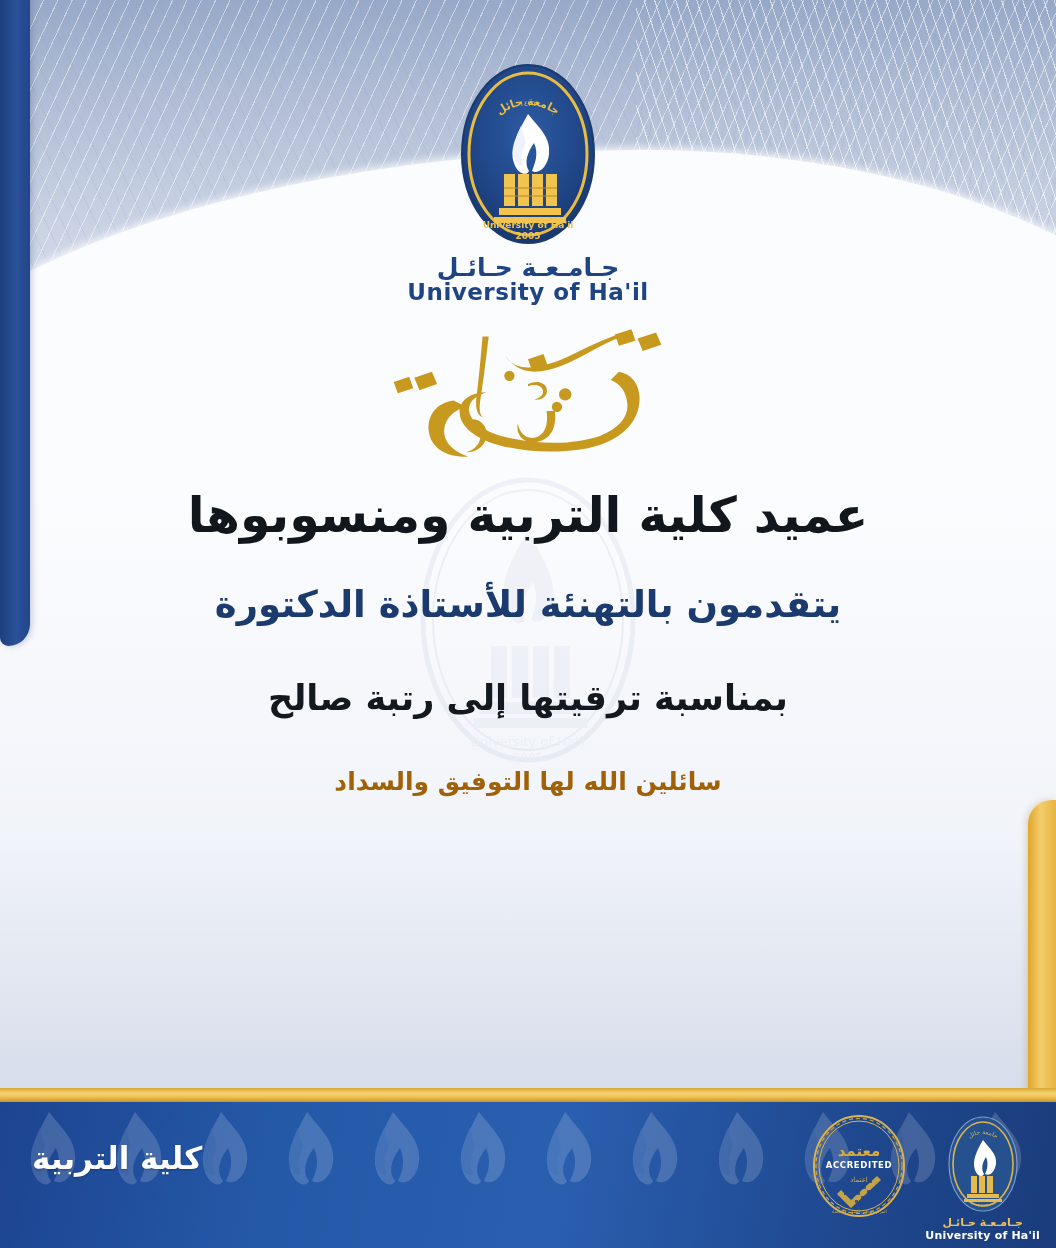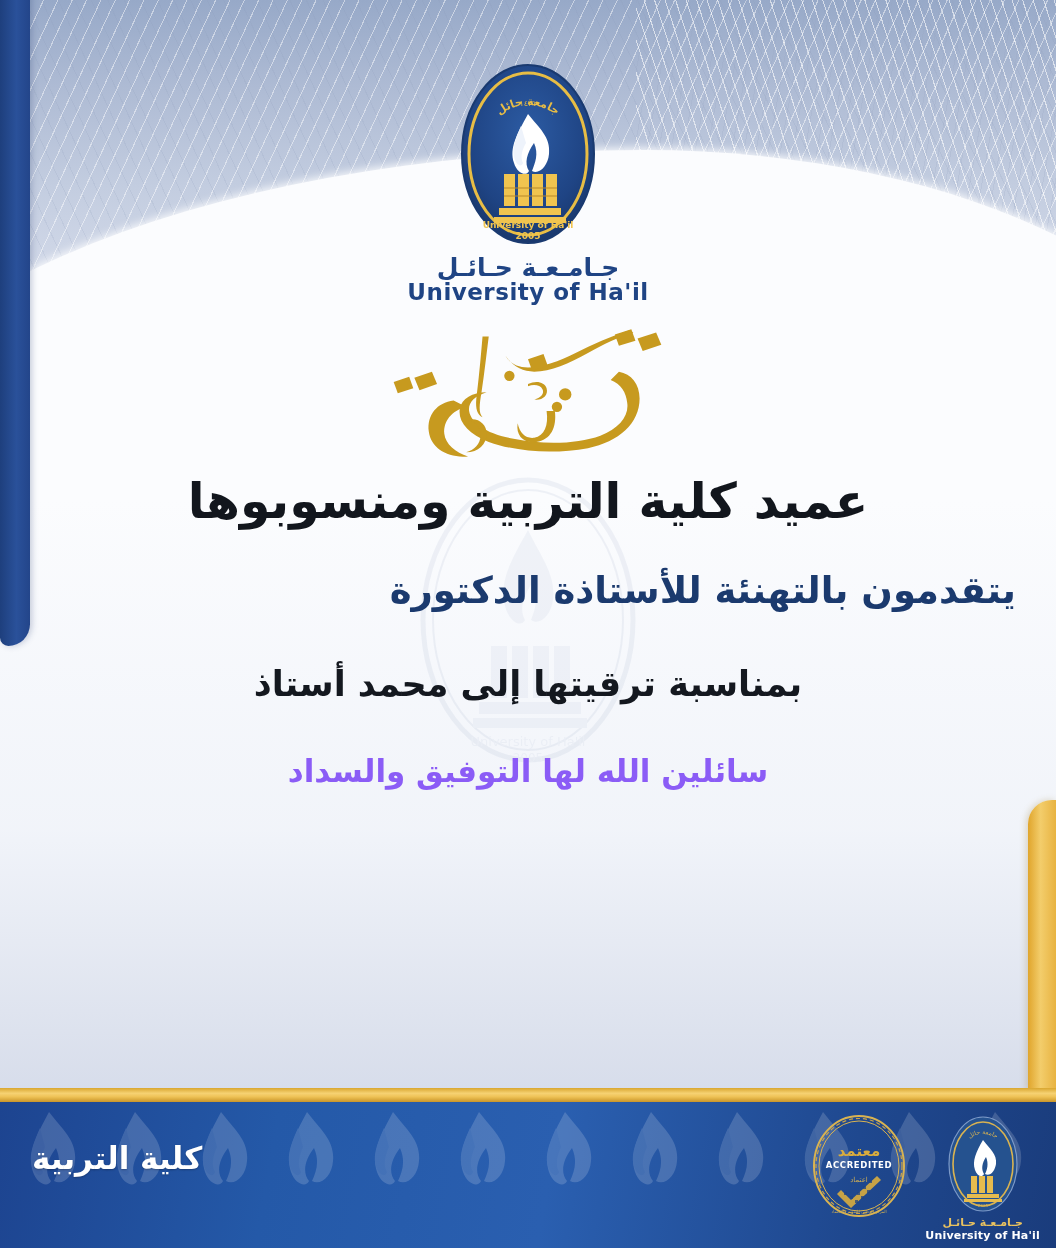--- a/index.html
+++ b/index.html
@@ -83,43 +83,43 @@
 
   
   .tahnia{
     position:absolute;left:0;right:0;top:320px;text-align:center;
     height:160px;
   }
   .tahnia svg{height:155px;}
 
   
   .body-text{
-    position:absolute;left:40px;right:40px;top:471px;
+    position:absolute;left:40px;right:40px;top:485px;
     text-align:center;direction:rtl;
   }
   .line{
     font-family:"DejaVu Sans","Liberation Sans",sans-serif;
     font-weight:700;line-height:1.25;
   }
   .l-head{
     font-size:49px;color:#12161d;margin-bottom:36px;
     text-shadow:0 1px 1px rgba(255,255,255,.7);
   }
   .l-sub{
-    font-size:37px;color:#1b3a६e;color:#1b3a6e;margin-bottom:48px;text-align:right;
+    font-size:37px;color:#1b3a६e;color:#1b3a6e;margin-bottom:48px;
   }
   .l-name{
     font-size:41px;color:#e9b84a;margin-bottom:44px;
     text-shadow:1px 2px 2px rgba(120,95,25,.45), 0 0 1px rgba(255,255,255,.3);
   }
   .l-occ{
     font-size:35px;color:#14181f;margin-bottom:46px;
   }
   .l-pray{
-    font-size:31px;color:#8b5cf6;
+    font-size:25px;color:#a16207;
   }
 
   
   .gold-band{
     position:absolute;left:0;right:0;top:1088px;height:14px;
     background:linear-gradient(180deg,#d9a62f 0%,#f6d273 38%,#efc357 62%,#c9952a 100%);
   }
   .footer{
     position:absolute;left:0;right:0;top:1102px;height:146px;
     background:linear-gradient(100deg,#1d4490 0%,#2459a8 26%,#2a5fb0 52%,#1f488f 80%,#1a3c7c 100%);
@@ -255,21 +255,21 @@
         <circle cx="132" cy="54" r="5"></circle>
         <circle cx="186" cy="72" r="6"></circle>
         <circle cx="178" cy="84" r="5"></circle>
       </g>
     </svg>
   </div>
 
   <div class="body-text">
     <div class="line l-head">عميد كلية التربية ومنسوبوها</div>
     <div class="line l-sub">يتقدمون بالتهنئة للأستاذة الدكتورة</div>
-    <div class="line l-occ">بمناسبة ترقيتها إلى محمد أستاذ</div>
+    <div class="line l-occ">بمناسبة ترقيتها إلى رتبة صالح</div>
     <div class="line l-pray">سائلين الله لها التوفيق والسداد</div>
   </div>
 
   <div class="gold-band"></div>
 
   <div class="footer">
     <div class="footer-flames">
       <svg viewBox="0 0 62 92" xmlns="http://www.w3.org/2000/svg">
           <path d="M31 4 C18 28 9 46 15 64 C19 76 30 80 33 73 C26 64 29 52 38 40 C44 54 40 64 36 73 C45 78 56 68 57 53 C59 33 45 22 31 4Z" fill="#ffffff"></path>
           <path d="M22 20 C14 38 10 50 15 61 C18 68 24 69 25 64 C21 57 23 48 27 39Z" fill="#dce6f5"></path>

